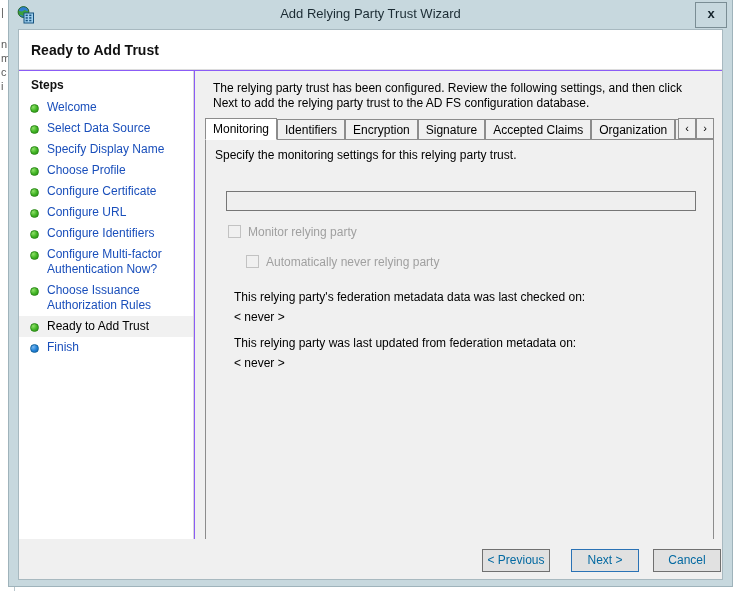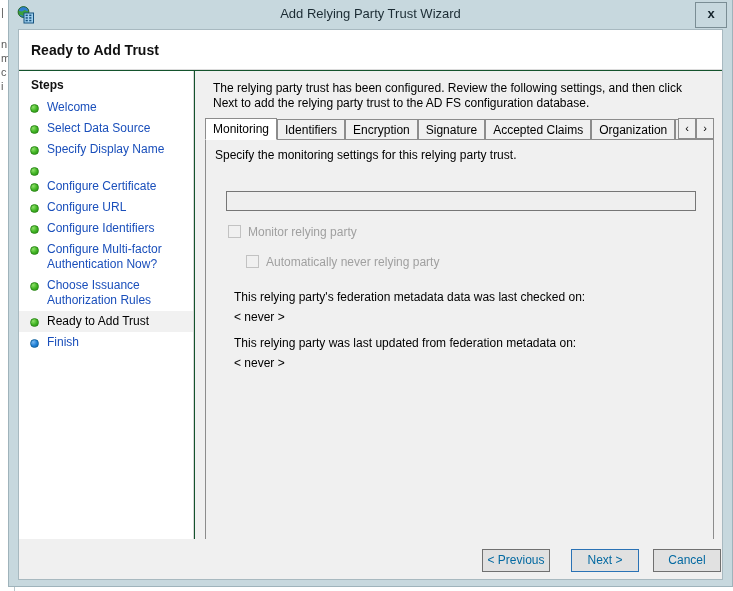--- a/index.html
+++ b/index.html
@@ -91,21 +91,21 @@
     font-family: "Liberation Sans", sans-serif;
   }
 
   
   #client {
     position: absolute;
     left: 9px;
     top: 29px;
     width: 705px;
     height: 550px;
-    background: #14532d;
+    background: #8b5cf6;
     border: 1px solid #a8b9c0;
     box-sizing: border-box;
   }
 
   
   #header {
     position: absolute;
     left: 0; top: 0;
     width: 703px;
     height: 40px;
@@ -440,20 +440,21 @@
               <div class="step">
                 <span class="step-bullet done"></span>
                 <span class="step-label">Select Data Source</span>
               </div>
               <div class="step">
                 <span class="step-bullet done"></span>
                 <span class="step-label">Specify Display Name</span>
               </div>
               <div class="step">
                 <span class="step-bullet done"></span>
+                <span class="step-label">Choose Profile</span>
               </div>
               <div class="step">
                 <span class="step-bullet done"></span>
                 <span class="step-label">Configure Certificate</span>
               </div>
               <div class="step">
                 <span class="step-bullet done"></span>
                 <span class="step-label">Configure URL</span>
               </div>
               <div class="step">

